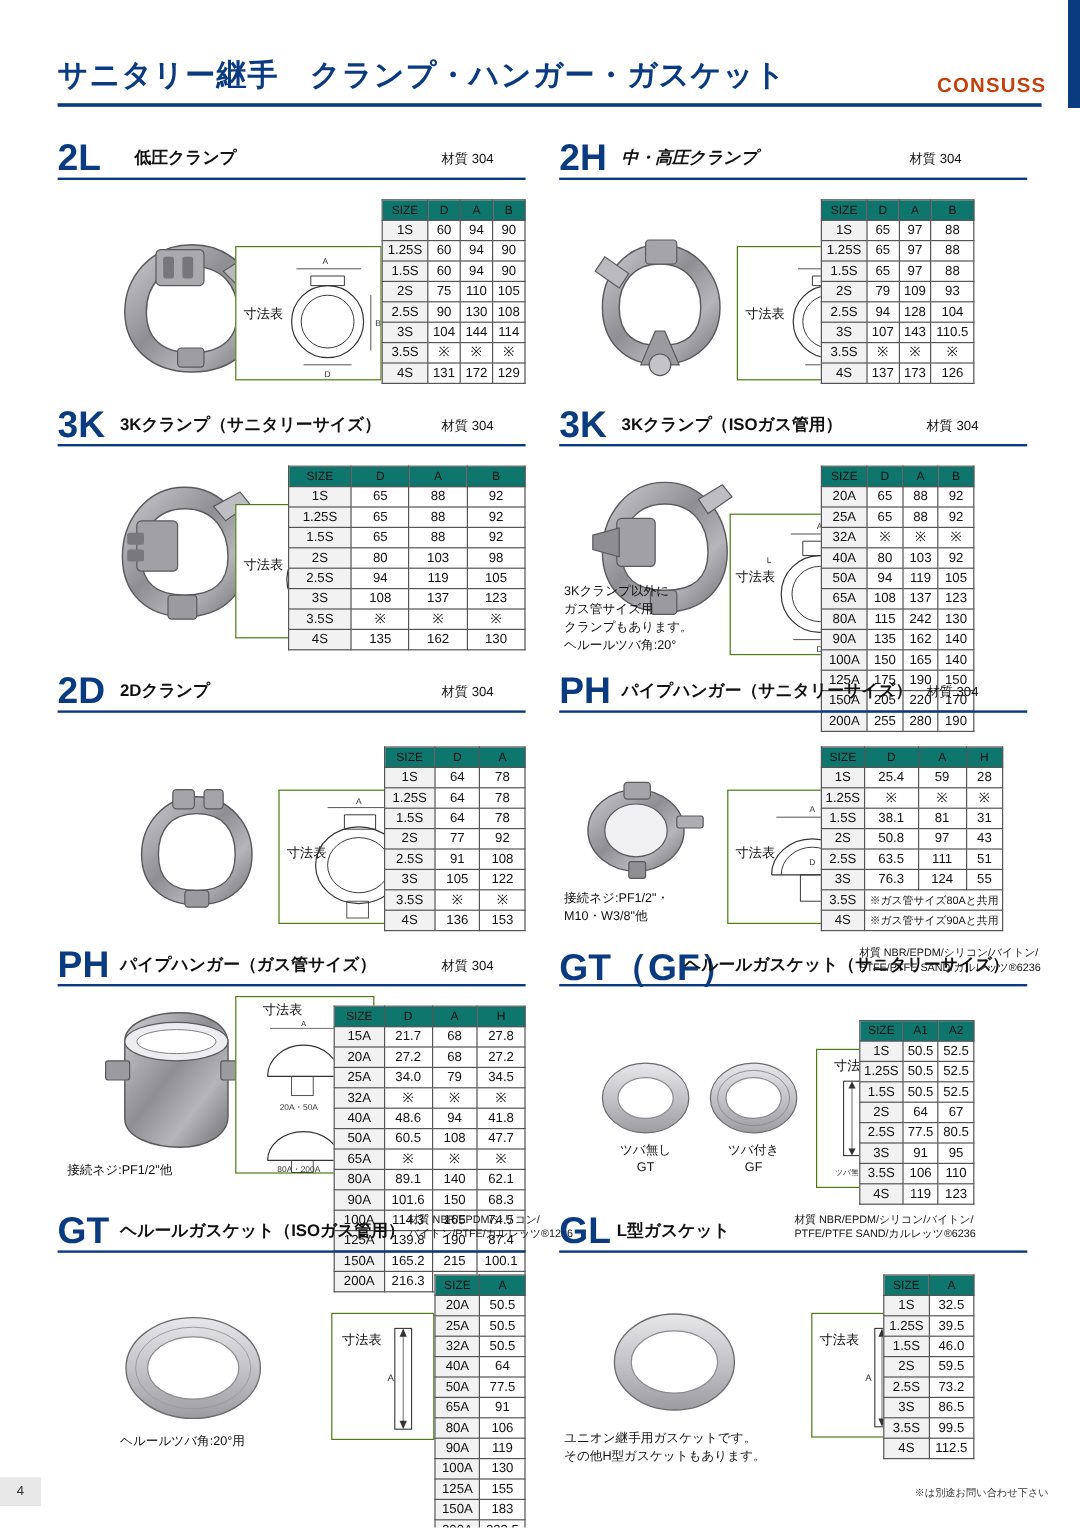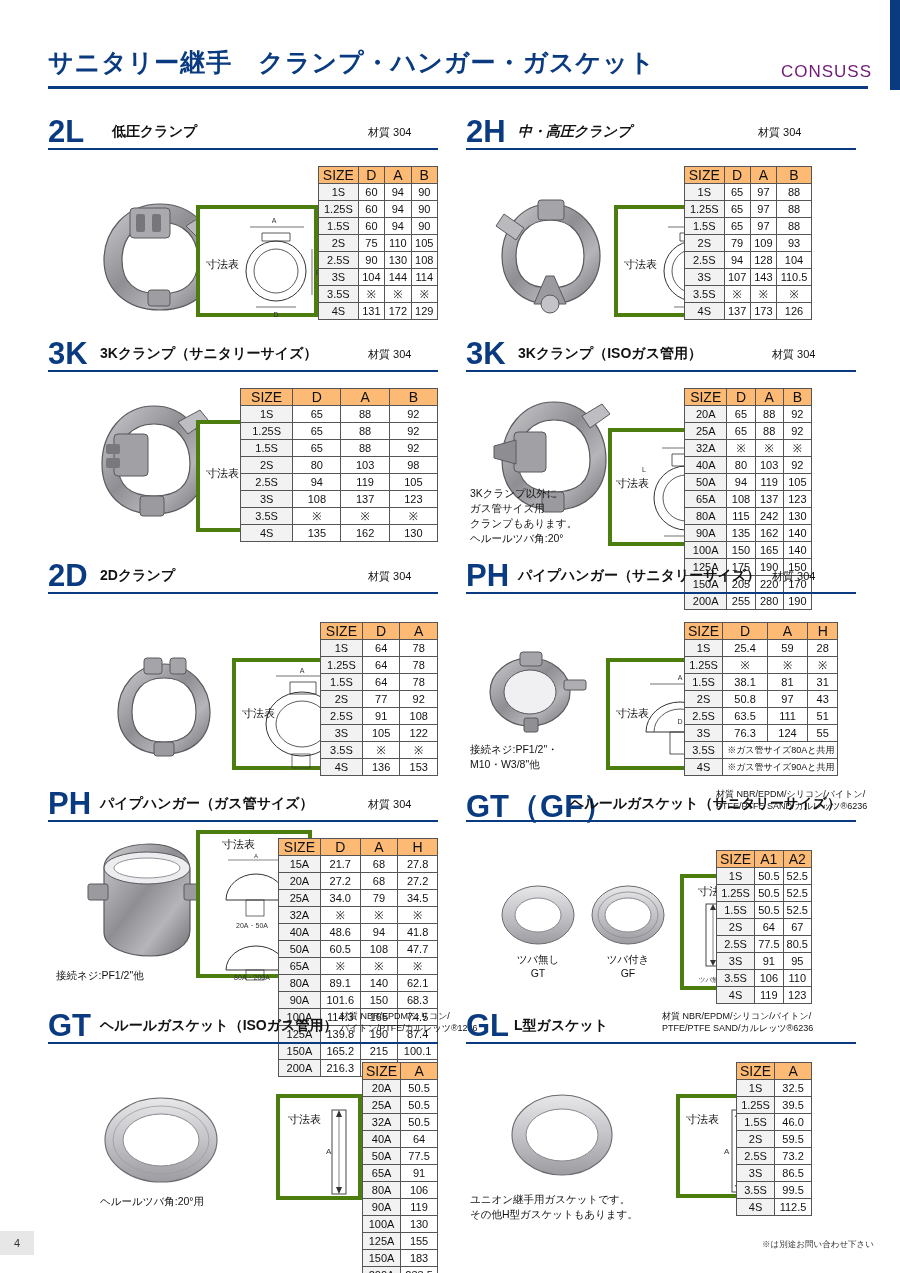--- a/index.html
+++ b/index.html
@@ -21,21 +21,21 @@
     font-size: 25px; font-weight: bold; color:#0a3b80;
     letter-spacing: 1px;
     white-space: nowrap;
   }
   .header-rule {
     position:absolute; left:48px; top:86px; width:820px; height:3px;
     background:#0a3b80;
   }
   .brand {
     position:absolute; right:28px; top:62px;
-    font-size:17px; font-weight:normal; letter-spacing:1px; color:#701a75;
+    font-size:17px; font-weight:bold; letter-spacing:1px; color:#c2410c;
   }
   .right-bar {
     position:absolute; right:0; top:0; width:10px; height:90px; background:#0a3b80;
   }
 
   
   .sec { position:absolute; }
   .sec .code {
     position:absolute; left:0; top:-4px;
     font-size:31px; font-weight:bold; color:#0a3b80; letter-spacing:0px;
@@ -65,28 +65,28 @@
   }
   table.spec th, table.spec td {
     border: 1px solid #555;
     text-align:center;
     padding: 0 3px;
     height: 17px;
     line-height: 15px;
     font-weight: normal;
     white-space: nowrap;
   }
-  table.spec th { background:#fdba74; font-size:14px; }
+  table.spec th { background:#0f766e; font-size:10px; }
   table.spec td.size { background:#f2f2f2; }
   table.spec td.wide { text-align:left; padding-left:4px; font-size:9px; }
 
   
   .draw {
     position:absolute;
-    border:4px solid #4d7c0f;
+    border:1px solid #4d7c0f;
     background:#fff;
   }
   .draw .dlabel {
     position:absolute; left:6px; top:4px;
     font-size:11px; color:#111;
   }
   .draw svg { position:absolute; left:0; top:0; }
 
   
   .photo { position:absolute; }

